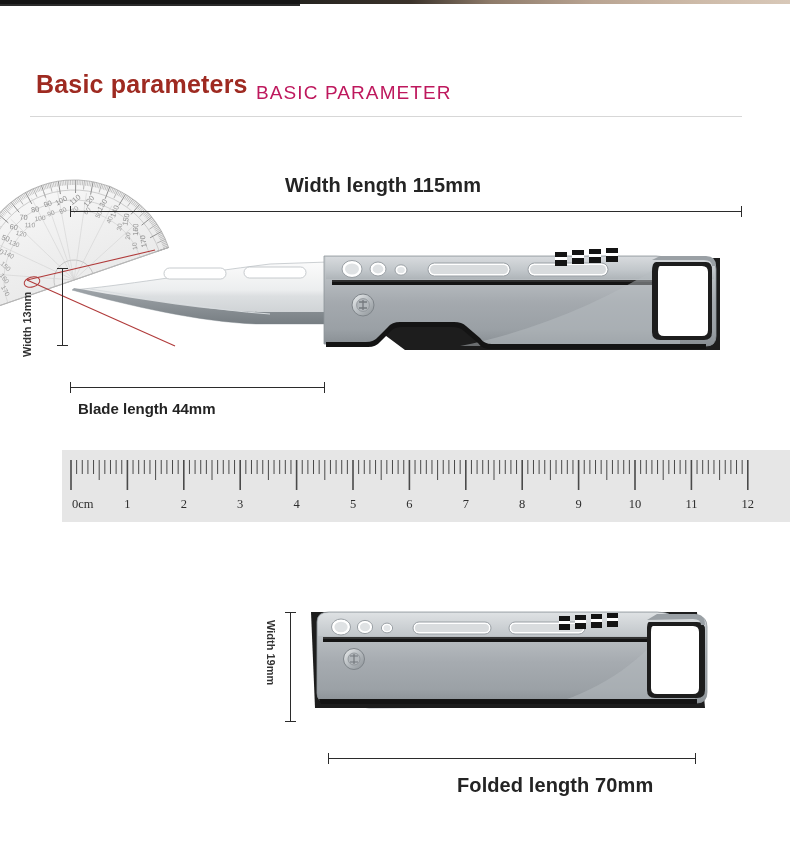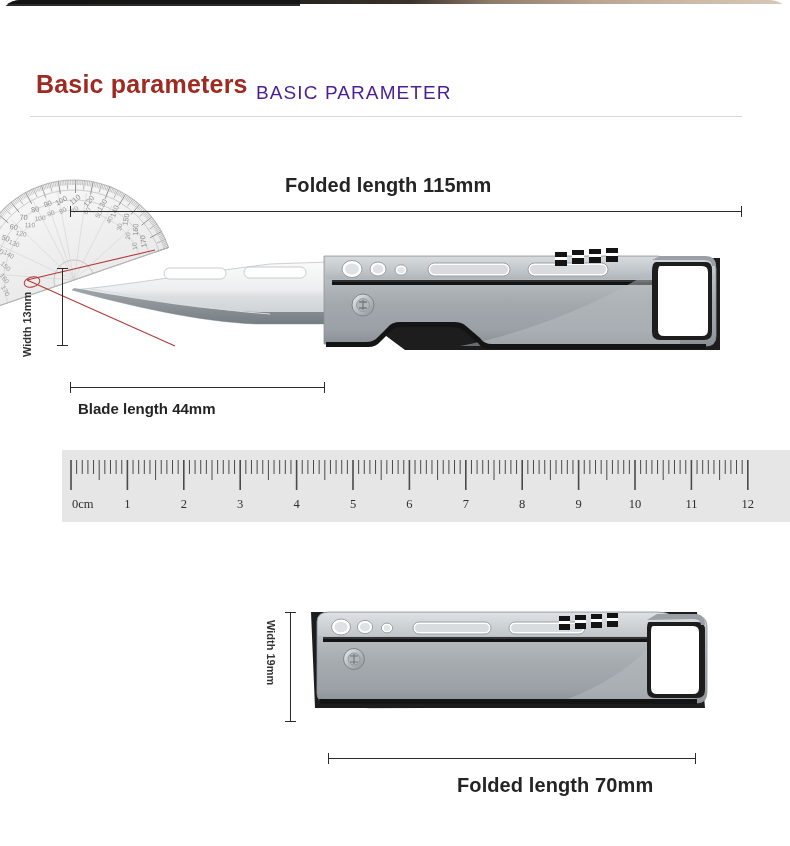--- a/index.html
+++ b/index.html
@@ -11,21 +11,20 @@
   body {
     font-family: "Liberation Sans", sans-serif;
     -webkit-font-smoothing: antialiased;
   }
   #page {
     position: relative;
     width: 790px;
     height: 846px;
     background: #ffffff;
     overflow: hidden;
-    border-radius: 20px;
   }
 
   
   .top-strip {
     position: absolute;
     left: 0; top: 0;
     width: 790px; height: 4px;
     background: linear-gradient(90deg, #1b1b1b 0%, #262420 38%, #3b332b 52%,
                                 #8d7a69 62%, #b9a492 75%, #cdbaa8 88%, #d8c8b8 100%);
   }
@@ -50,21 +49,21 @@
     font-weight: bold;
     color: #9e2a21;
     letter-spacing: .2px;
     white-space: nowrap;
   }
   .heading-en {
     position: absolute;
     left: 220px; top: 12px;
     font-size: 19px;
     font-weight: normal;
-    color: #4c1d95;
+    color: #be185d;
     letter-spacing: 1.1px;
     white-space: nowrap;
   }
   .heading-rule {
     position: absolute;
     left: 30px; top: 116px;
     width: 712px; height: 1px;
     background: #d7d7d7;
   }
 
@@ -571,21 +570,21 @@
         <path d="M 592 28 L 600 24 L 646 24 Q 656 24, 656 34 L 652 34 Q 652 28, 644 28 Z" fill="#9aa0a5"></path>
 
         <path d="M 266 110 L 306 110 Q 314 110, 318 105 L 328 95 Q 332 90, 340 90
                  L 394 90 Q 402 90, 406 94 L 420 106 Q 424 112, 432 112 L 646 112
                  L 646 117 L 430 117 Q 422 117, 418 111 L 404 99 Q 400 95, 392 95
                  L 342 95 Q 334 95, 330 100 L 320 110 Q 316 115, 308 115 L 266 115 Z" fill="#141414"></path>
       </g>
     </svg>
   </div>
 
-  <div class="dim-label label-lg" style="left:285px; top:174px;">Folded length 115mm</div>
+  <div class="dim-label label-lg" style="left:285px; top:174px;">Width length 115mm</div>
   <div class="dim-h" style="left:70px; top:211px; width:672px;"></div>
 
   <div class="dim-h" style="left:70px; top:387px; width:255px;"></div>
   <div class="dim-label label-md" style="left:78px; top:400px;">Blade length 44mm</div>
 
   <div class="ruler">
     <svg class="ruler-face" width="726" height="72" viewBox="0 0 726 72">
       <rect x="0" y="0" width="726" height="72" fill="#e6e6e6"></rect>
       <g id="rulerTicks" stroke="#4a4a4a">
           <line x1="9.00" y1="10" x2="9.00" y2="40" stroke-width="1.6" stroke="#4a4a4a"></line>

